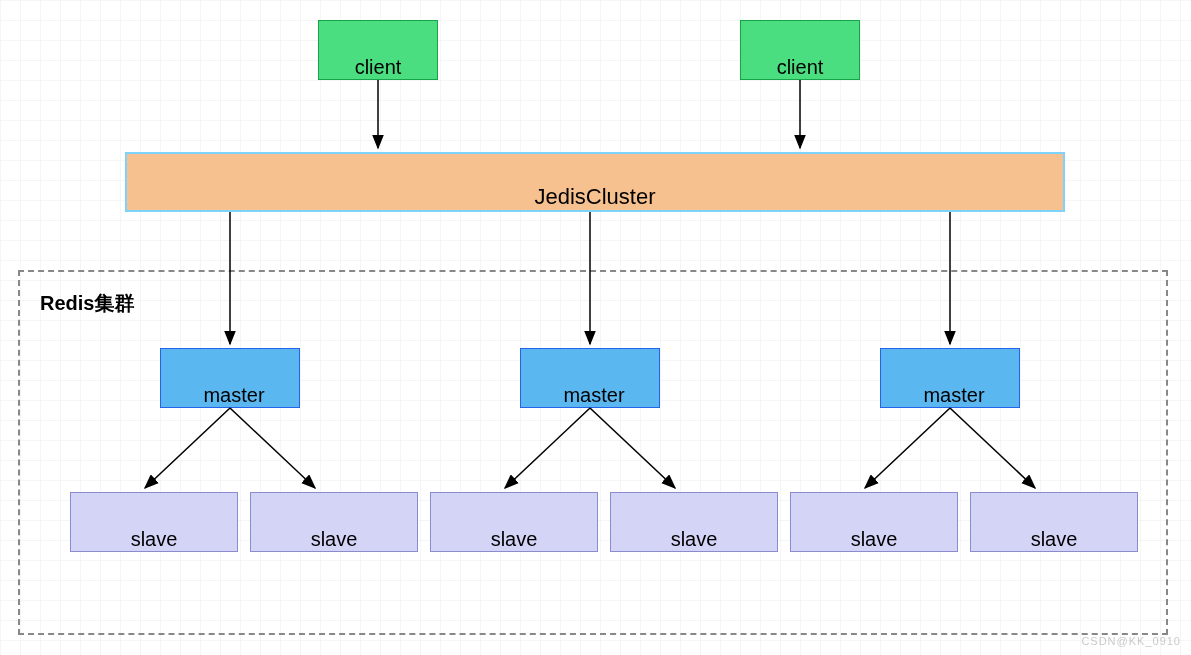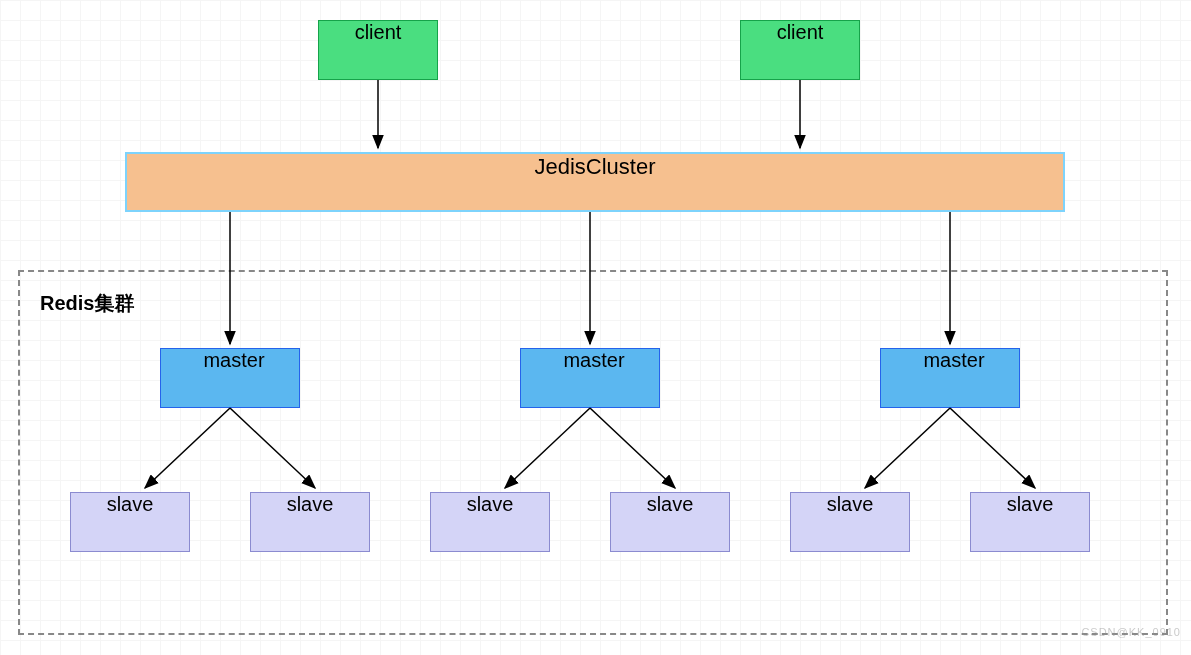--- a/index.html
+++ b/index.html
@@ -10,21 +10,21 @@
       background-image:
         linear-gradient(#f5f5f5 1px, transparent 1px),
         linear-gradient(90deg, #f5f5f5 1px, transparent 1px);
       background-size: 20px 20px;
       font-family: Arial, "Microsoft YaHei", sans-serif;
       position: relative;
     }
     .node {
       position: absolute;
       display: flex;
-      align-items: flex-start;
+      align-items: flex-end;
       justify-content: center;
       border: 1px solid #555;
       font-size: 20px;
     }
     .client {
       width: 120px;
       height: 60px;
       background: #4ade80;
       border-color: #16a34a;
     }
@@ -36,39 +36,39 @@
       font-size: 22px;
     }
     .master {
       width: 140px;
       height: 60px;
       background: #5bb7f0;
       border-color: #2563eb;
       padding-left: 8px;
     }
     .slave {
-      width: 120px;
+      width: 168px;
       height: 60px;
       background: #d4d4f7;
       border-color: #8b8bd0;
     }
     .group-box {
       position: absolute;
       border: 2px dashed #888;
       background: transparent;
     }
     .group-label {
       position: absolute;
       font-weight: bold;
       font-size: 20px;
     }
     .watermark {
       position: absolute;
       right: 10px;
-      bottom: 17px;
+      bottom: 8px;
       font-size: 11px;
       color: rgba(150,150,150,0.5);
       letter-spacing: 1px;
     }
     svg.arrows {
       position: absolute;
       top: 0;
       left: 0;
       width: 1191px;
       height: 655px;

